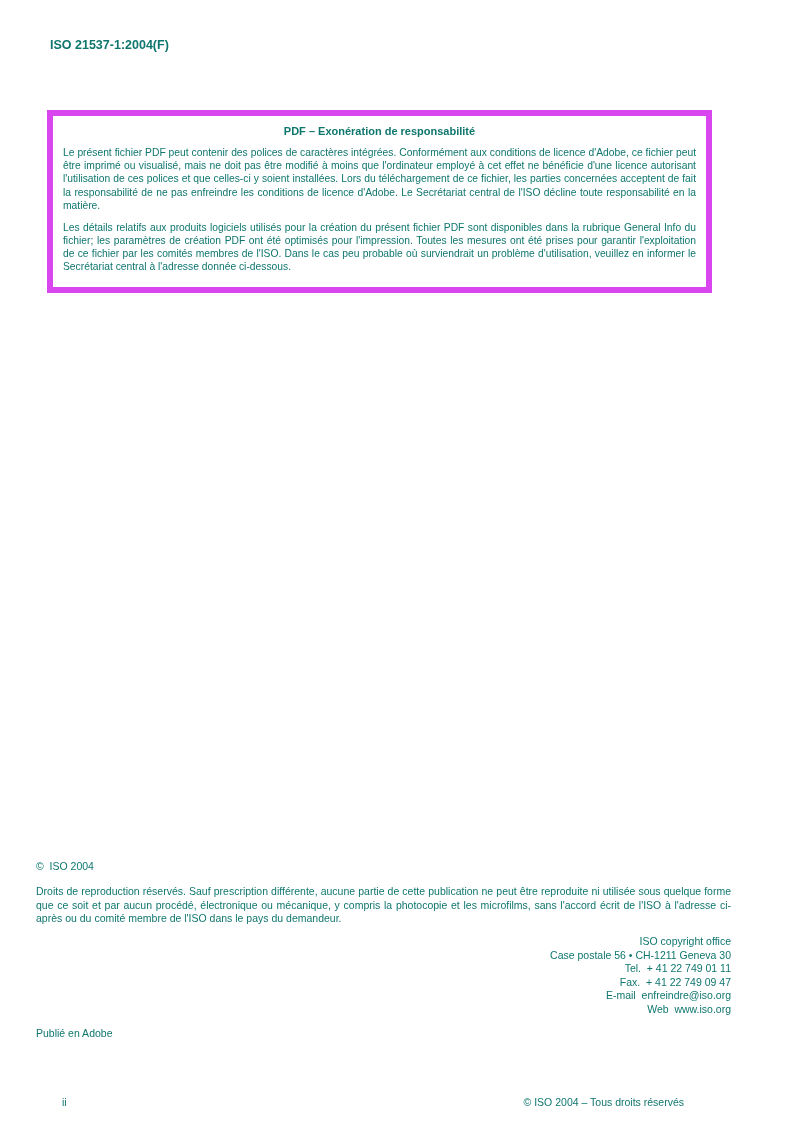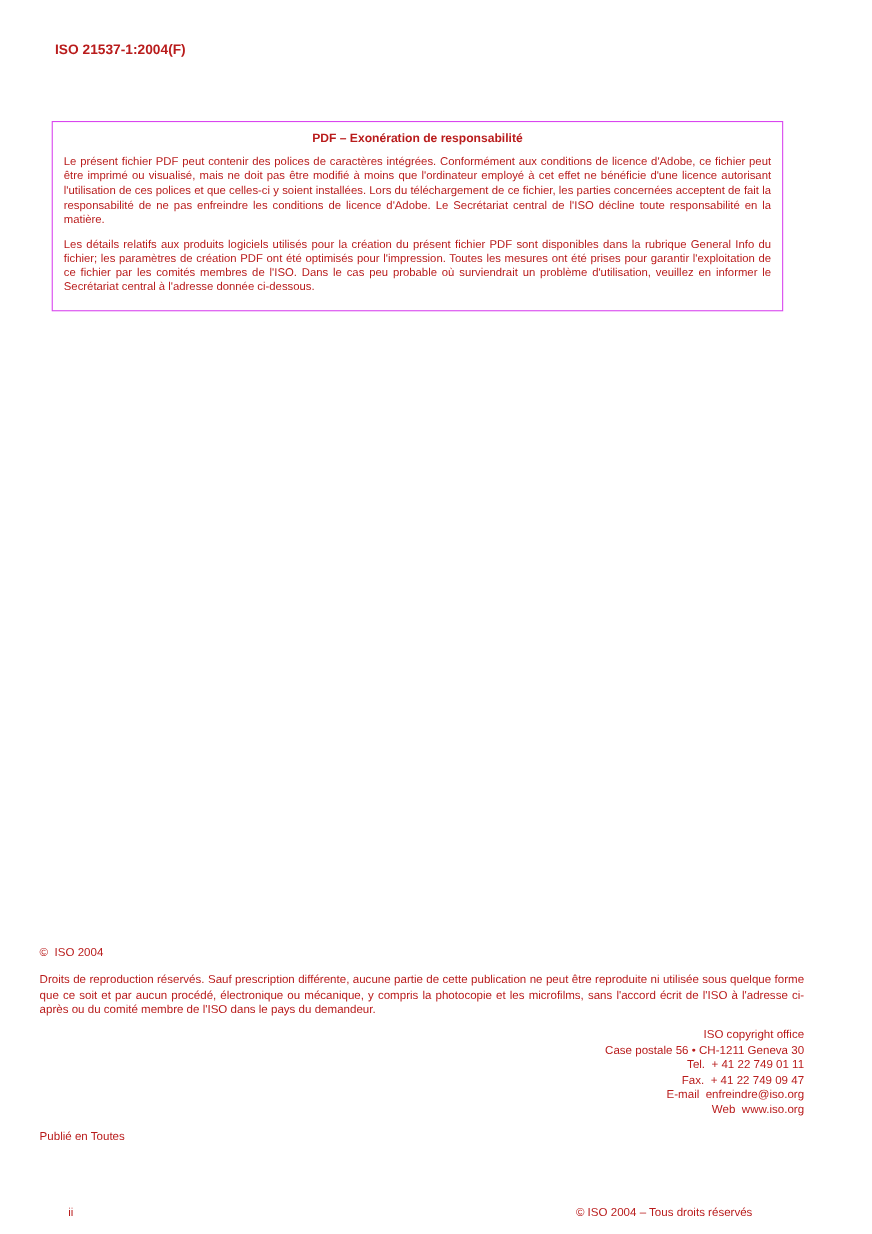--- a/index.html
+++ b/index.html
@@ -3,36 +3,36 @@
 <meta charset="utf-8">
 <style>
   * { margin: 0; padding: 0; box-sizing: border-box; }
   html, body { background: #ffffff; }
   .page {
     position: relative;
     width: 776px;
     height: 1122px;
     background: #ffffff;
     font-family: "Liberation Sans", sans-serif;
-    color: #b91c1c;
+    color: #0f766e;
     overflow: hidden;
   }
   .doc-header {
     position: absolute;
     left: 50px;
     top: 38px;
     font-size: 12.5px;
     font-weight: bold;
   }
   .disclaimer-box {
     position: absolute;
     left: 47px;
     top: 110px;
     width: 665px;
-    border: 1px solid #d946ef;
+    border: 6px solid #d946ef;
     padding: 9px 10px 4px 10px;
   }
   .box-title {
     text-align: center;
     font-weight: bold;
     font-size: 11px;
     margin-bottom: 9px;
   }
   .box-para {
     font-size: 10.3px;
@@ -99,21 +99,21 @@
     <p class="copyright-notice">©  ISO 2004</p>
     <p class="rights-text">Droits de reproduction réservés. Sauf prescription différente, aucune partie de cette publication ne peut être reproduite ni utilisée sous quelque forme que ce soit et par aucun procédé, électronique ou mécanique, y compris la photocopie et les microfilms, sans l'accord écrit de l'ISO à l'adresse ci-après ou du comité membre de l'ISO dans le pays du demandeur.</p>
     <div class="address-block">
       <div class="address-line">ISO copyright office</div>
       <div class="address-line">Case postale 56 • CH-1211 Geneva 30</div>
       <div class="address-line">Tel.  + 41 22 749 01 11</div>
       <div class="address-line">Fax.  + 41 22 749 09 47</div>
       <div class="address-line">E-mail  enfreindre@iso.org</div>
       <div class="address-line">Web  www.iso.org</div>
     </div>
-    <p class="published-line">Publié en Toutes</p>
+    <p class="published-line">Publié en Adobe</p>
   </div>
 
   <div class="footer">
     <span>ii</span>
     <span>© ISO 2004 – Tous droits réservés</span>
   </div>
 
 </div>
 
 </body></html>

